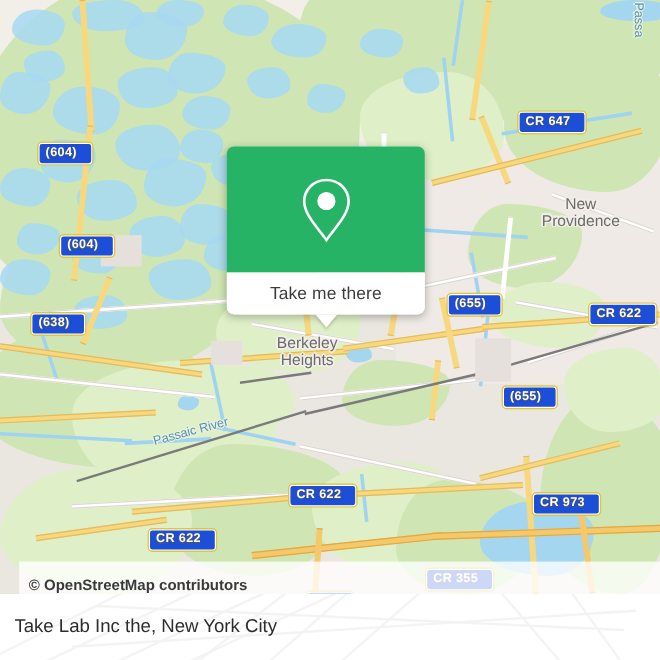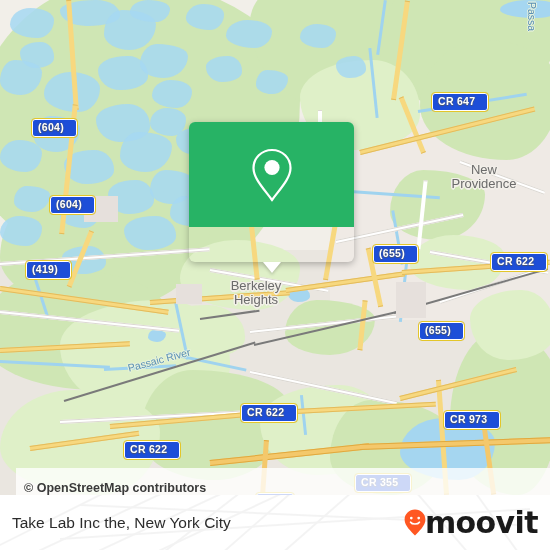--- a/index.html
+++ b/index.html
@@ -303,37 +303,40 @@
     <div class="place" style="left:206px;top:279px;width:100px;">
       <div>Berkeley</div>
       <div>Heights</div>
     </div>
 
     <div class="river-label" style="left:128px;top:362px;transform:rotate(-15deg);transform-origin:0 50%;">Passaic River</div>
     <div class="river-label" style="left:538px;top:2px;transform:rotate(90deg);transform-origin:0 0;">Passa</div>
 
     <div class="shield ref" style="left:32px;top:119px;">(604)</div>
     <div class="shield ref" style="left:50px;top:196px;">(604)</div>
-    <div class="shield ref" style="left:26px;top:261px;">(419)</div>
+    <div class="shield ref" style="left:26px;top:261px;">(638)</div>
     <div class="shield ref" style="left:432px;top:93px;">CR 647</div>
     <div class="shield ref" style="left:373px;top:245px;">(655)</div>
     <div class="shield ref" style="left:419px;top:322px;">(655)</div>
     <div class="shield ref" style="left:491px;top:253px;">CR 622</div>
     <div class="shield ref" style="left:241px;top:404px;">CR 622</div>
     <div class="shield ref" style="left:124px;top:441px;">CR 622</div>
     <div class="shield ref" style="left:444px;top:411px;">CR 973</div>
     <div class="shield ref" style="left:355px;top:474px;">CR 355</div>
     <div class="shield ref" style="left:256px;top:493px;">I 78</div>
 
     <div class="popup">
       <div class="popup-top">
         <svg width="46" height="58" viewBox="0 0 46 58">
           <path d="M23 4 C12.5 4 4.5 12 4.5 22 C4.5 32.5 15 43 23 54 C31 43 41.5 32.5 41.5 22 C41.5 12 33.5 4 23 4 Z" fill="none" stroke="#ffffff" stroke-width="2.2"></path>
           <circle cx="23" cy="21.5" r="7.6" fill="#ffffff"></circle>
         </svg>
+      </div>
+      <div class="popup-bottom">
+        <span class="popup-label">Take me there</span>
       </div>
       <div class="popup-tail"></div>
     </div>
 
     <div class="attrib">
       <span>© OpenStreetMap contributors</span>
     </div>
   </div>
 
   <div class="footer">
@@ -346,24 +349,15 @@
         <path d="M250 -10 L160 60"></path>
         <path d="M300 -10 L220 60"></path>
         <path d="M360 -10 L280 60"></path>
         <path d="M80 10 L520 30"></path>
         <path d="M60 44 L530 14"></path>
         <path d="M410 -10 L470 60"></path>
         <path d="M470 -10 L520 60"></path>
       </g>
     </svg>
     <div class="footer-title">Take Lab Inc the, New York City</div>
-    <div class="brand">
-      <svg class="brand-pin" viewBox="0 0 22 27">
-        <path d="M11 0.6 C5.2 0.6 0.6 5.1 0.6 10.6 C0.6 17.2 7.3 22.4 11 26.6 C14.7 22.4 21.4 17.2 21.4 10.6 C21.4 5.1 16.8 0.6 11 0.6 Z" fill="#ff5722"></path>
-        <circle cx="7.3" cy="9.1" r="1.35" fill="#ffffff"></circle>
-        <circle cx="14.7" cy="9.1" r="1.35" fill="#ffffff"></circle>
-        <path d="M6.6 13.2 C8.1 15.6 13.9 15.6 15.4 13.2" fill="none" stroke="#ffffff" stroke-width="1.7" stroke-linecap="round"></path>
-      </svg>
-      <span class="brand-text">moovit</span>
-    </div>
   </div>
 
 </div>
 
 </body></html>

